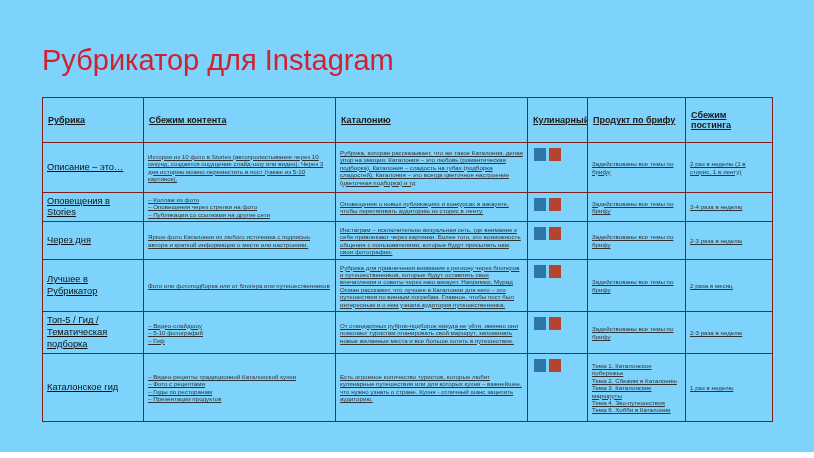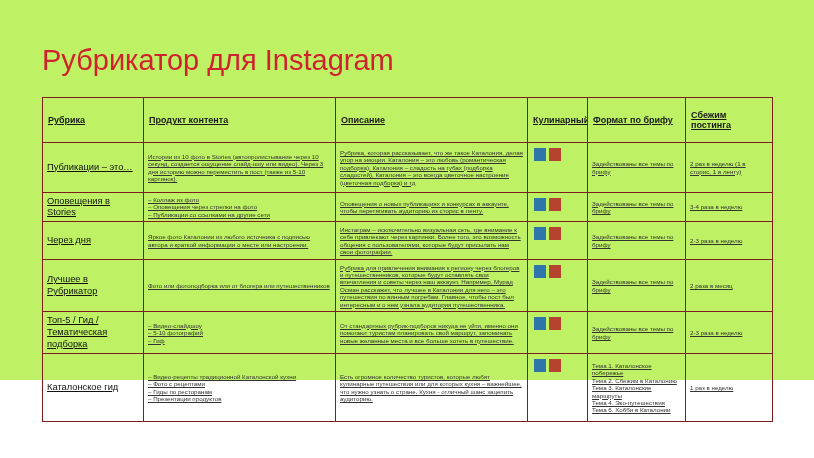--- a/index.html
+++ b/index.html
@@ -7,22 +7,22 @@
     padding: 0;
     background: #ffffff;
     width: 814px;
     height: 458px;
     overflow: hidden;
     font-family: "Liberation Sans", sans-serif;
   }
   .slide {
     position: relative;
     width: 814px;
-    height: 380px;
-    background: #bef264;
+    height: 452px;
+    background: #7dd3fc;
   }
   .title {
     position: absolute;
     left: 42px;
     top: 44px;
     margin: 0;
     font-size: 29px;
     font-weight: 400;
     letter-spacing: 0px;
     color: #d0212e;
@@ -100,30 +100,30 @@
       <col class="c-rubric">
       <col class="c-format">
       <col class="c-desc">
       <col class="c-audience">
       <col class="c-product">
       <col class="c-freq">
     </colgroup>
     <thead>
       <tr>
           <th>Рубрика</th>
-          <th>Продукт контента</th>
-          <th>Описание</th>
+          <th>Сбежим контента</th>
+          <th>Каталонию</th>
           <th>Кулинарный</th>
-          <th>Формат по брифу</th>
+          <th>Продукт по брифу</th>
           <th>Сбежим постинга</th>
         </tr>
     </thead>
     <tbody>
         <tr>
-          <td class="rubric-cell">Публикации – это…</td>
+          <td class="rubric-cell">Описание – это…</td>
           <td class="format-cell">Истории из 10 фото в Stories (автопролистывание через 10 секунд, создается ощущение слайд-шоу или видео). Через 3 дня историю можно переместить в пост (также из 5-10 картинок).</td>
           <td class="description-cell">Рубрика, которая рассказывает, что же такое Каталония, делая упор на эмоции. Каталония – это любовь (романтическая подборка), Каталония – сладость на губах (подборка сладостей), Каталония – это всегда цветочное настроение (цветочная подборка) и тд</td>
           <td class="audience-cell"><span class="aud-sq" style="background: rgb(46, 118, 169);"></span><span class="aud-sq" style="background: rgb(181, 67, 46);"></span></td>
           <td class="product-cell">Задействованы все темы по брифу</td>
           <td class="frequency-cell">2 раз в неделю (1 в сторис, 1 в ленту)</td>
         </tr>
         <tr>
           <td class="rubric-cell">Оповещения в Stories</td>
           <td class="format-cell">– Коллаж из фото
 – Оповещения через стрелки на фото

